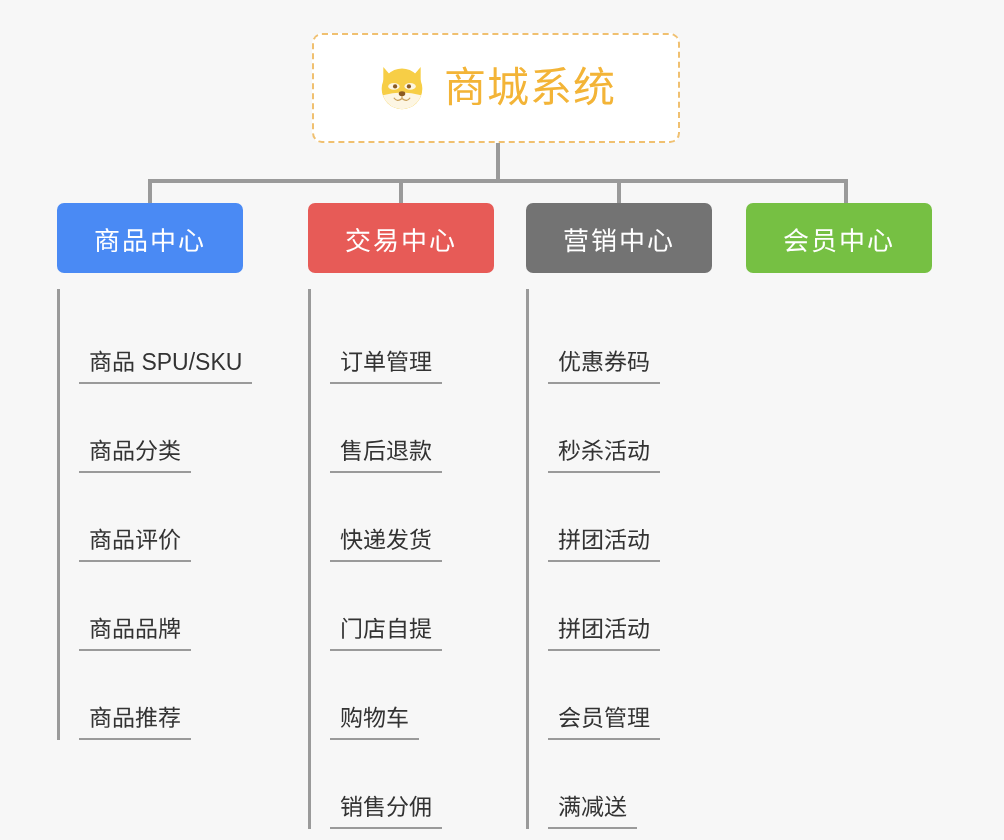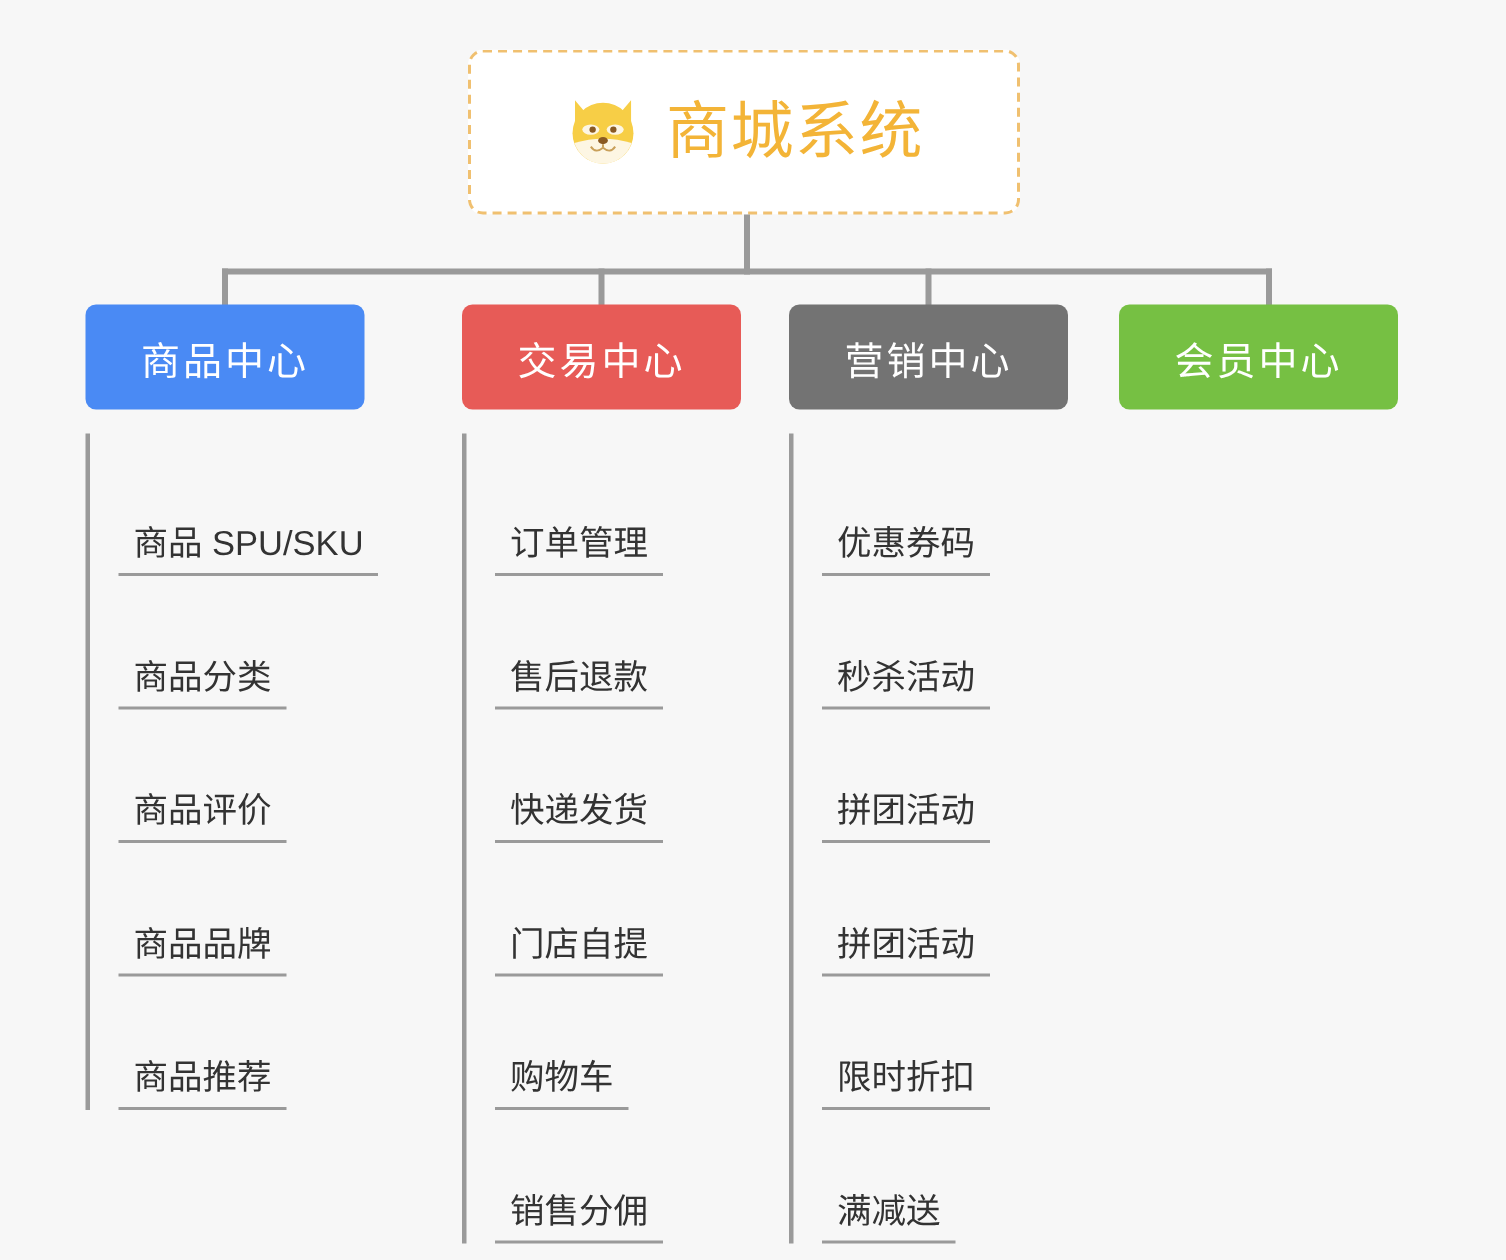--- a/index.html
+++ b/index.html
@@ -199,21 +199,21 @@
       <div class="leaf-item">
           <span class="leaf-label">秒杀活动</span>
         </div>
       <div class="leaf-item">
           <span class="leaf-label">拼团活动</span>
         </div>
       <div class="leaf-item">
           <span class="leaf-label">拼团活动</span>
         </div>
       <div class="leaf-item">
-          <span class="leaf-label">限时折扣</span>
+          <span class="leaf-label">会员管理</span>
         </div>
       <div class="leaf-item">
           <span class="leaf-label">满减送</span>
         </div>
     </div>
   </div>
 
   <div class="column col-4">
     <div class="cat-header" style="background: rgb(118, 192, 67); align-items: center;">
       <span>会员中心</span>

